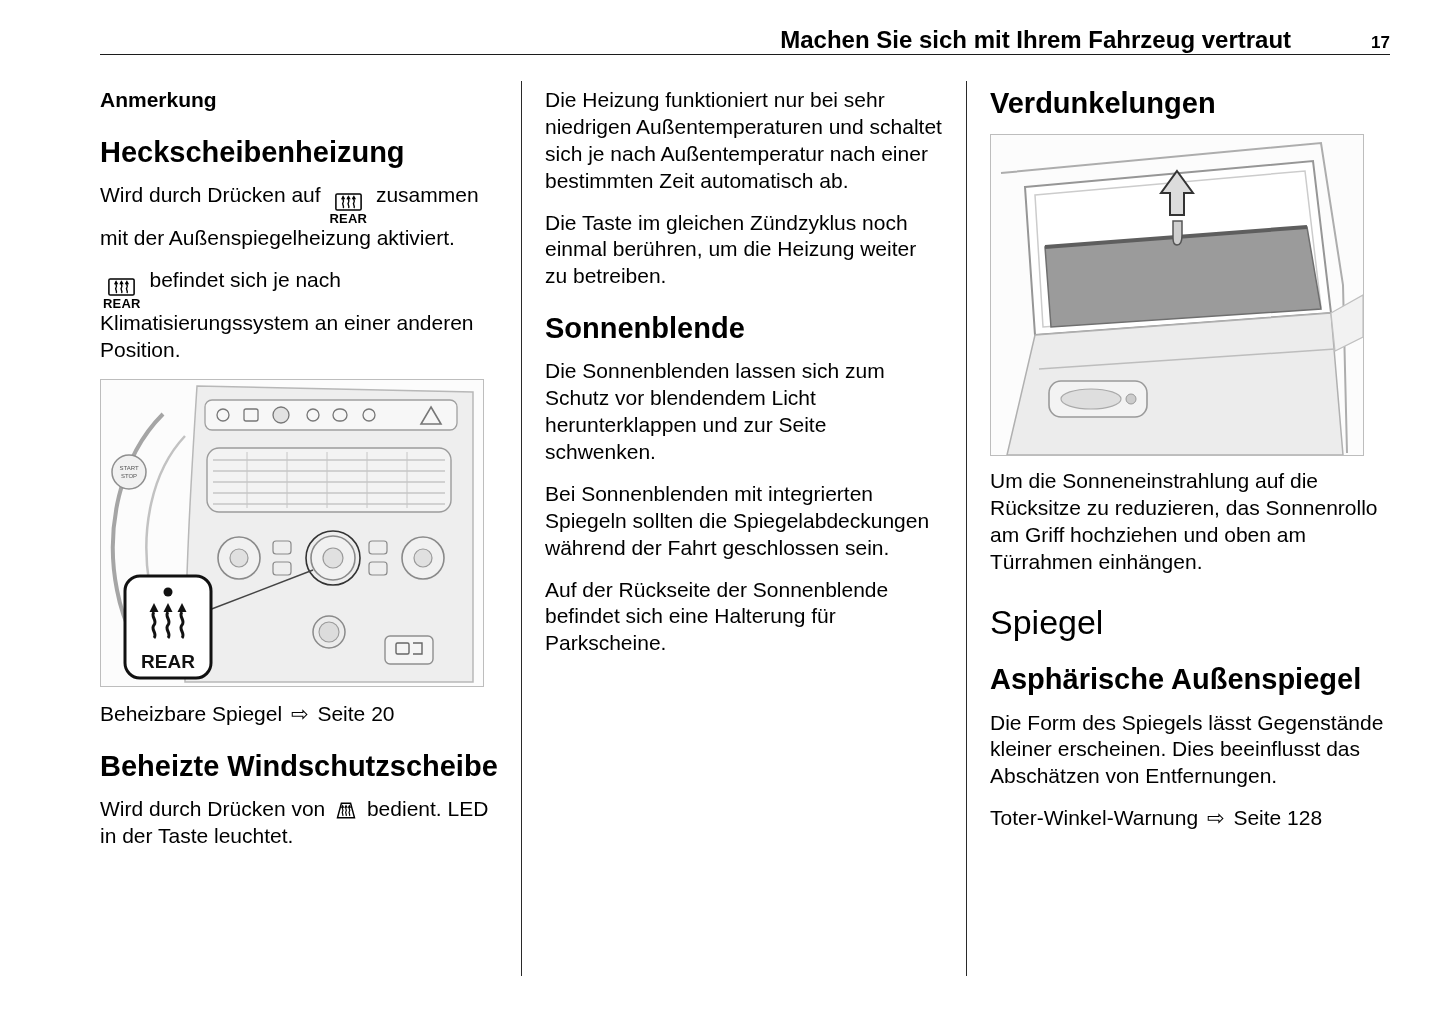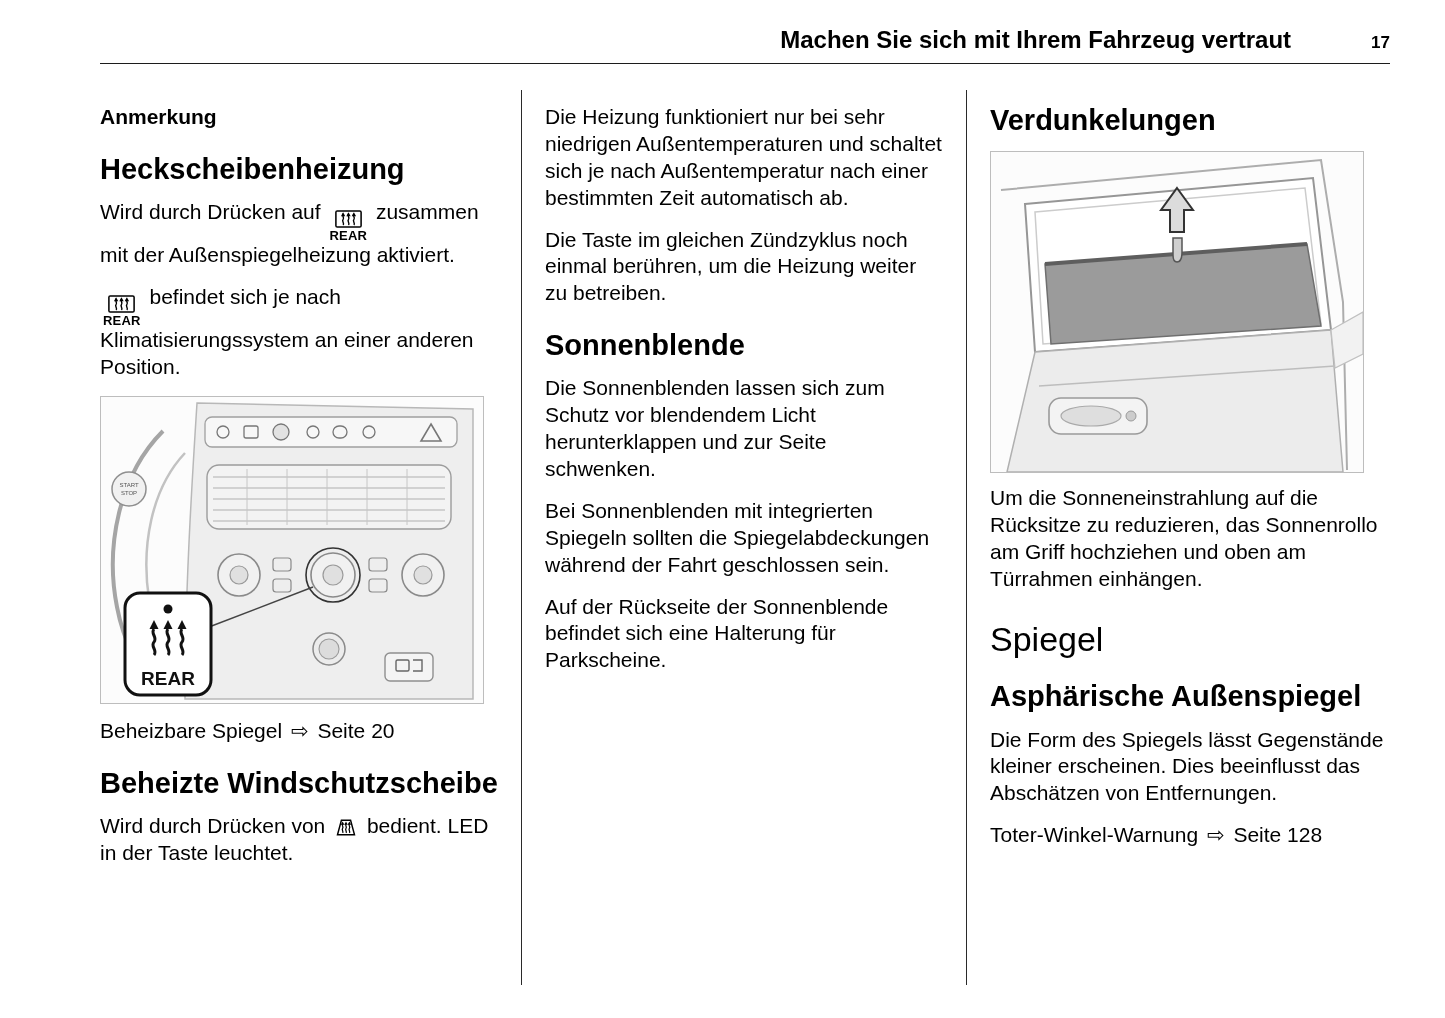--- a/index.html
+++ b/index.html
@@ -1,32 +1,32 @@
 <!DOCTYPE html>
 <html><head>
 <meta charset="utf-8">
 <style>
   * { margin:0; padding:0; box-sizing:border-box; }
   html, body { width:1445px; height:1018px; }
   body { background:#ffffff; color:#000; font-family:"Liberation Sans", sans-serif; overflow:hidden; }
   .page { padding:26px 55px 0 100px; }
 
-  .header { display:flex; justify-content:flex-end; align-items:baseline; gap:80px; padding-bottom:9px; border-bottom:1.5px solid #1c1c1c; }
+  .header { display:flex; justify-content:flex-end; align-items:baseline; gap:80px; border-bottom:1.5px solid #1c1c1c; }
   .header-title { font-size:24px; font-weight:bold; white-space:nowrap; }
   .page-number { font-size:17px; font-weight:bold; }
 
   .columns { display:flex; margin-top:24px; }
   .col { width:398px; flex:0 0 auto; }
   .divider { width:1px; background:#2a2a2a; margin:2px 23px 0; align-self:stretch; min-height:895px; }
 
   p { font-size:21px; line-height:1.28; margin:0 0 15px; }
   .note-heading { font-weight:bold; margin-bottom:0; }
   h2 { font-size:29px; font-weight:bold; line-height:1.15; margin:22px 0 13px; }
   h1.section-heading { font-size:34px; font-weight:normal; line-height:1.1; margin:28px 0 12px; }
-  .col > :first-child { margin-top:16px; }
+  .col > :first-child { margin-top:8px; }
 
   .key-symbol { display:inline-flex; flex-direction:column; align-items:center; vertical-align:-9px; line-height:1; margin:0 3px; }
   .key-symbol .key-label { font-size:13px; font-weight:bold; margin-top:1px; letter-spacing:.2px; }
   .inline-icon { vertical-align:-3px; margin:0 3px; }
 
   figure { border:1px solid #bdbdbd; background:#fdfdfd; margin:14px 0 12px; line-height:0; width:max-content; }
   .ref { margin-top:14px; }
   .ref .arrow { padding:0 3px; font-weight:normal; }
 </style>
 </head>

